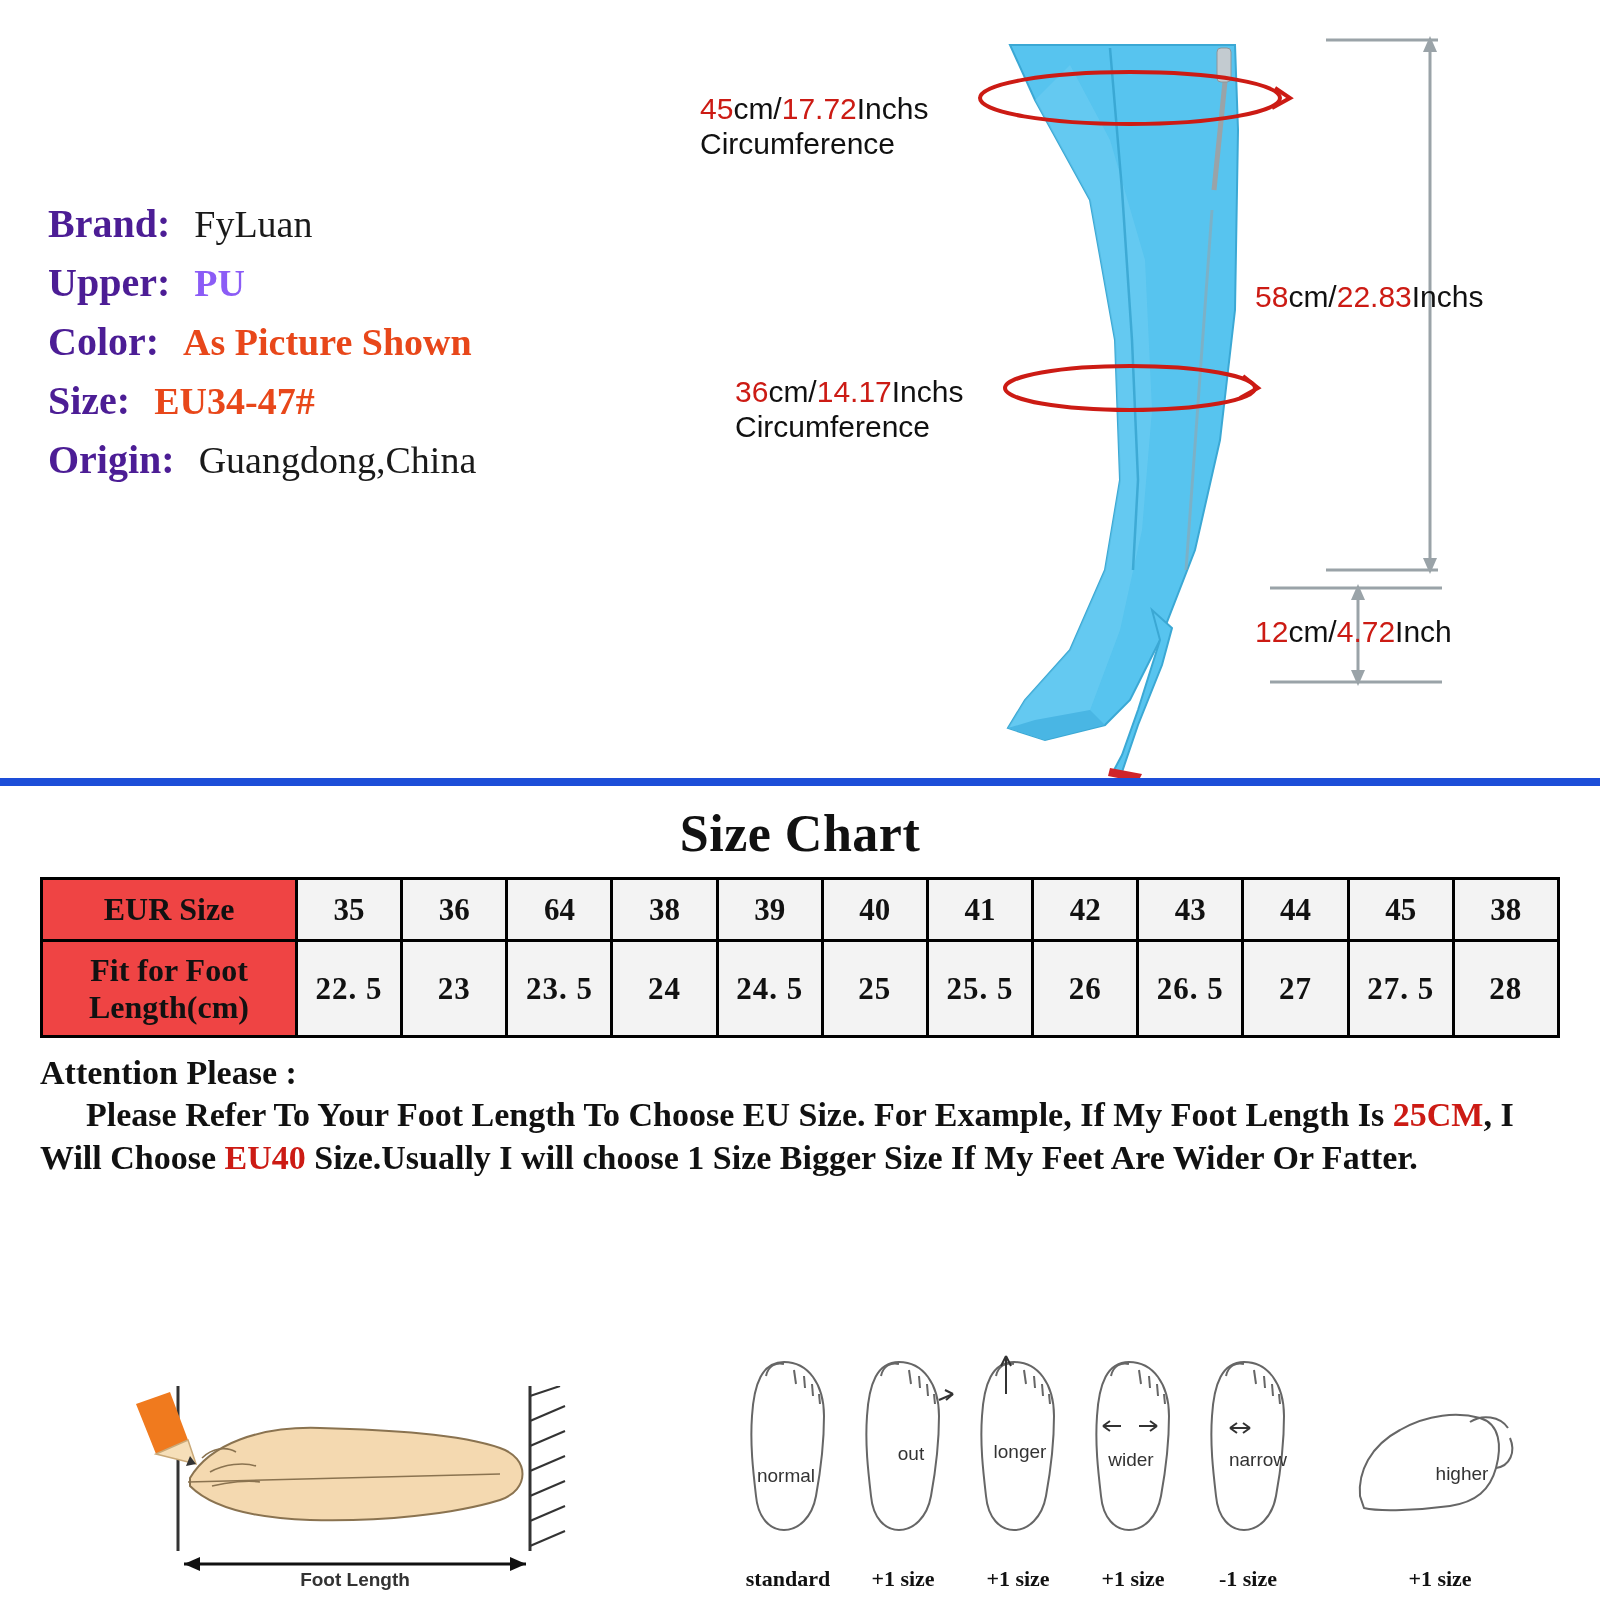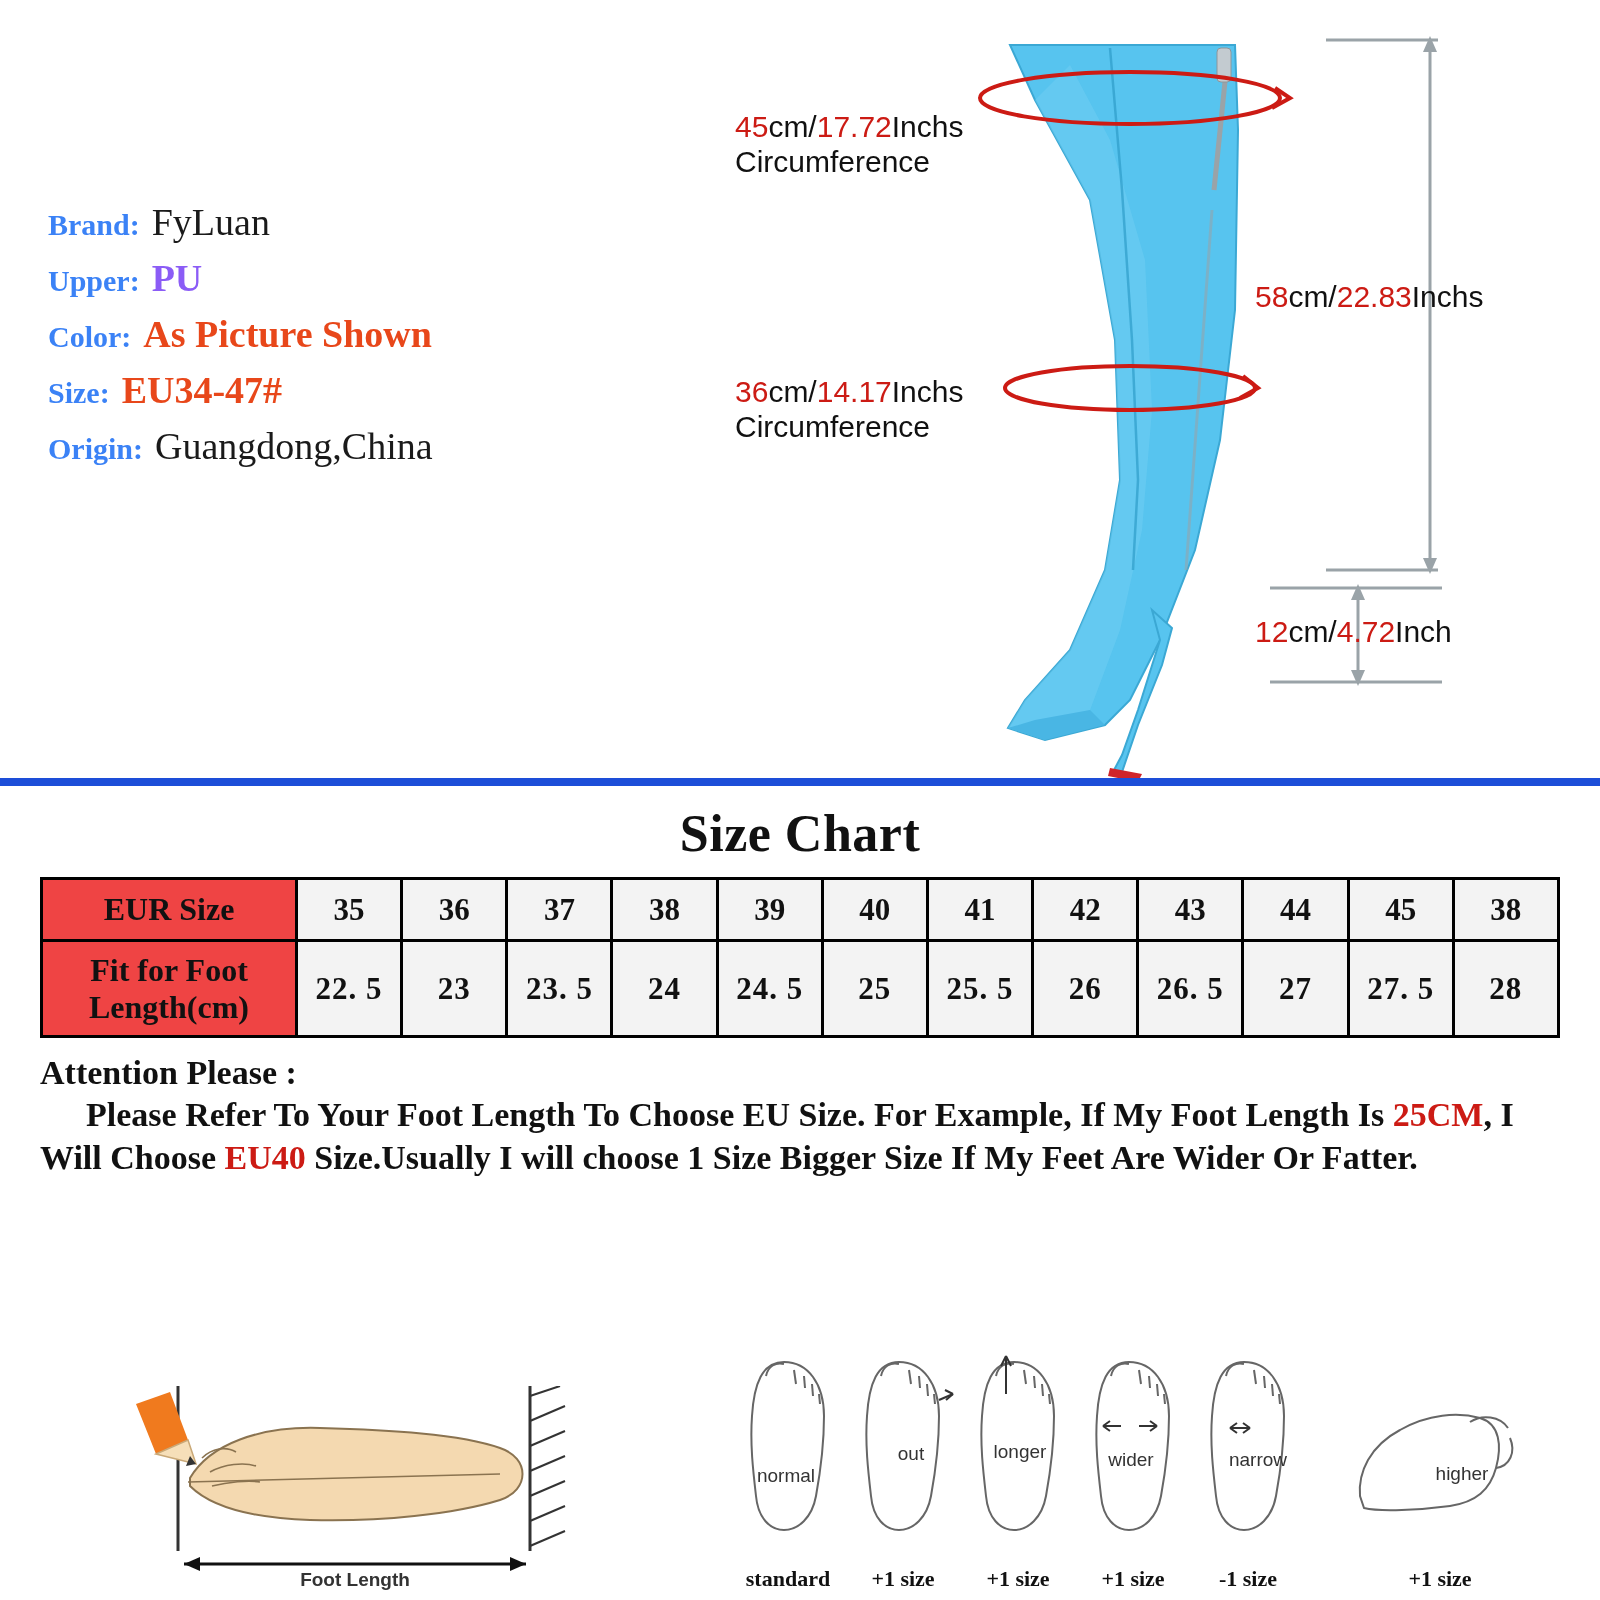--- a/index.html
+++ b/index.html
@@ -21,22 +21,22 @@
   
   #spec-list {
     position:absolute; left:48px; top:200px; width:660px;
   }
   .spec-row {
     display:flex; align-items:baseline;
     margin-bottom:12px;
     white-space:nowrap;
   }
   .spec-label {
-    font-weight:bold; font-size:30px; color:#3b82f6;
-    margin-right:12px;
+    font-weight:bold; font-size:40px; color:#4c1d95;
+    margin-right:24px;
   }
   .spec-value { font-size:38px; }
   .spec-value.plain { color:#1a1a1a; }
   .spec-value.red { color:#8b5cf6; font-weight:bold; }
   .spec-value.orange { color:#e8471a; font-weight:bold; }
 
   
   #boot-area {
     position:absolute; left:690px; top:10px; width:910px; height:780px;
   }
@@ -44,21 +44,21 @@
   .callout {
     position:absolute;
     font-family:"Liberation Sans", sans-serif;
     line-height:1.15;
     white-space:nowrap;
   }
   .callout .num { color:#cc1b14; font-size:30px; }
   .callout .unit { color:#111; font-size:30px; }
   .callout .sub { color:#111; font-size:30px; display:block; }
 
-  #callout-top { left:10px; top:100px;margin-left:35px; }
+  #callout-top { left:10px; top:82px; }
   #callout-mid { left:45px; top:365px; }
   #callout-shaft { left:565px; top:270px; }
   #callout-heel { left:565px; top:605px; }
 
   
   #chart-section {
     position:absolute; left:0; top:778px; width:1600px; height:822px;
     border-top:8px solid #1d4ed8;
   }
   #chart-title {
@@ -211,21 +211,21 @@
 <div id="chart-section">
 
   <div id="chart-title">Size Chart</div>
 
   <table id="size-table">
     <tbody>
         <tr class="row-eur">
       <th class="rowhead">EUR Size</th>
       <td>35</td>
       <td>36</td>
-      <td>37</td>
+      <td>64</td>
       <td>38</td>
       <td>39</td>
       <td>40</td>
       <td>41</td>
       <td>42</td>
       <td>43</td>
       <td>44</td>
       <td>45</td>
       <td>38</td>
     </tr>

